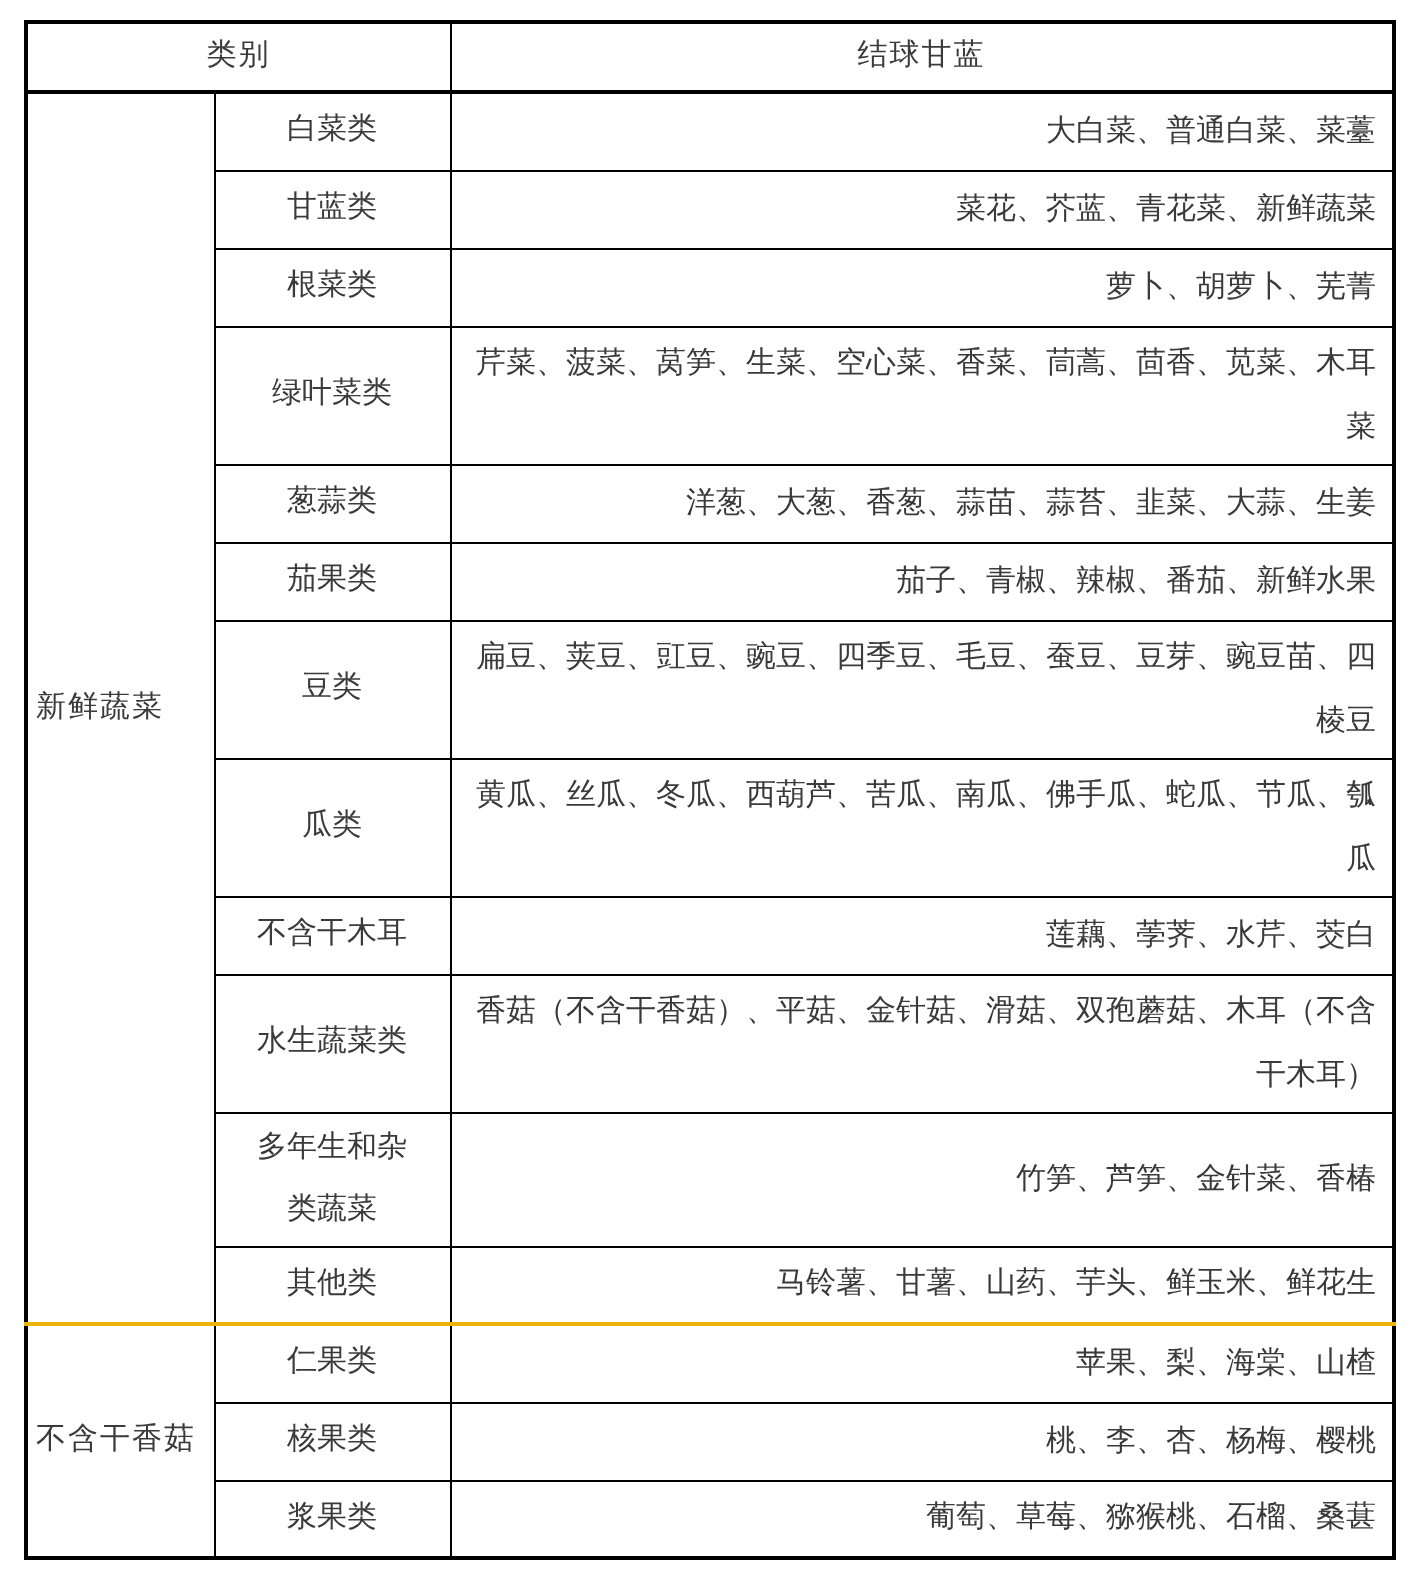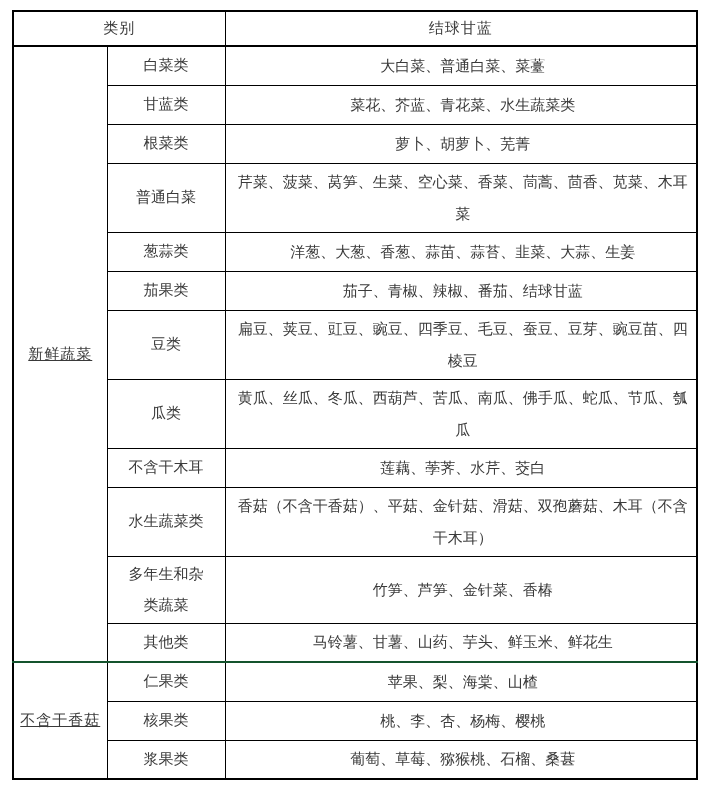--- a/index.html
+++ b/index.html
@@ -37,37 +37,36 @@
     font-weight: normal;
     line-height: 31px;
   }
   thead th {
     height: 25px;
     text-align: center;
     border-bottom: 2px solid #000;
     letter-spacing: 1px;
   }
   td.group-cell {
-    text-align: center;
+    text-align: left;
     letter-spacing: 1px;
     padding: 0 4px;
-    text-decoration: underline;
   }
   td.subcat-cell {
     text-align: center;
     padding: 2px 14px;
   }
   td.value-cell {
-    text-align: center;
+    text-align: right;
     padding: 2px 8px 2px 12px;
     line-height: 32px;
   }
   tr.h1 { height: 39px; }
   tr.h2 { height: 67px; }
-  tr.group-start td { border-top: 2px solid #14532d; }
+  tr.group-start td { border-top: 2px solid #eab308; }
 </style>
 </head>
 <body>
 
 <div class="page">
   <table class="cat-table">
     <colgroup>
         <col class="c1">
         <col class="c2">
         <col class="c3">
@@ -80,37 +79,37 @@
     </thead>
     <tbody>
 
       <tr class="h1">
         <td rowspan="12" class="group-cell">新鲜蔬菜</td>
         <td class="subcat-cell">白菜类</td>
         <td class="value-cell">大白菜、普通白菜、菜薹</td>
       </tr>
       <tr class="h1">
         <td class="subcat-cell">甘蓝类</td>
-        <td class="value-cell">菜花、芥蓝、青花菜、水生蔬菜类</td>
+        <td class="value-cell">菜花、芥蓝、青花菜、新鲜蔬菜</td>
       </tr>
       <tr class="h1">
         <td class="subcat-cell">根菜类</td>
         <td class="value-cell">萝卜、胡萝卜、芜菁</td>
       </tr>
       <tr class="h2">
-        <td class="subcat-cell">普通白菜</td>
+        <td class="subcat-cell">绿叶菜类</td>
         <td class="value-cell">芹菜、菠菜、莴笋、生菜、空心菜、香菜、茼蒿、茴香、苋菜、木耳菜</td>
       </tr>
       <tr class="h1">
         <td class="subcat-cell">葱蒜类</td>
         <td class="value-cell">洋葱、大葱、香葱、蒜苗、蒜苔、韭菜、大蒜、生姜</td>
       </tr>
       <tr class="h1">
         <td class="subcat-cell">茄果类</td>
-        <td class="value-cell">茄子、青椒、辣椒、番茄、结球甘蓝</td>
+        <td class="value-cell">茄子、青椒、辣椒、番茄、新鲜水果</td>
       </tr>
       <tr class="h2">
         <td class="subcat-cell">豆类</td>
         <td class="value-cell">扁豆、荚豆、豇豆、豌豆、四季豆、毛豆、蚕豆、豆芽、豌豆苗、四棱豆</td>
       </tr>
       <tr class="h2">
         <td class="subcat-cell">瓜类</td>
         <td class="value-cell">黄瓜、丝瓜、冬瓜、西葫芦、苦瓜、南瓜、佛手瓜、蛇瓜、节瓜、瓠瓜</td>
       </tr>
       <tr class="h1">

